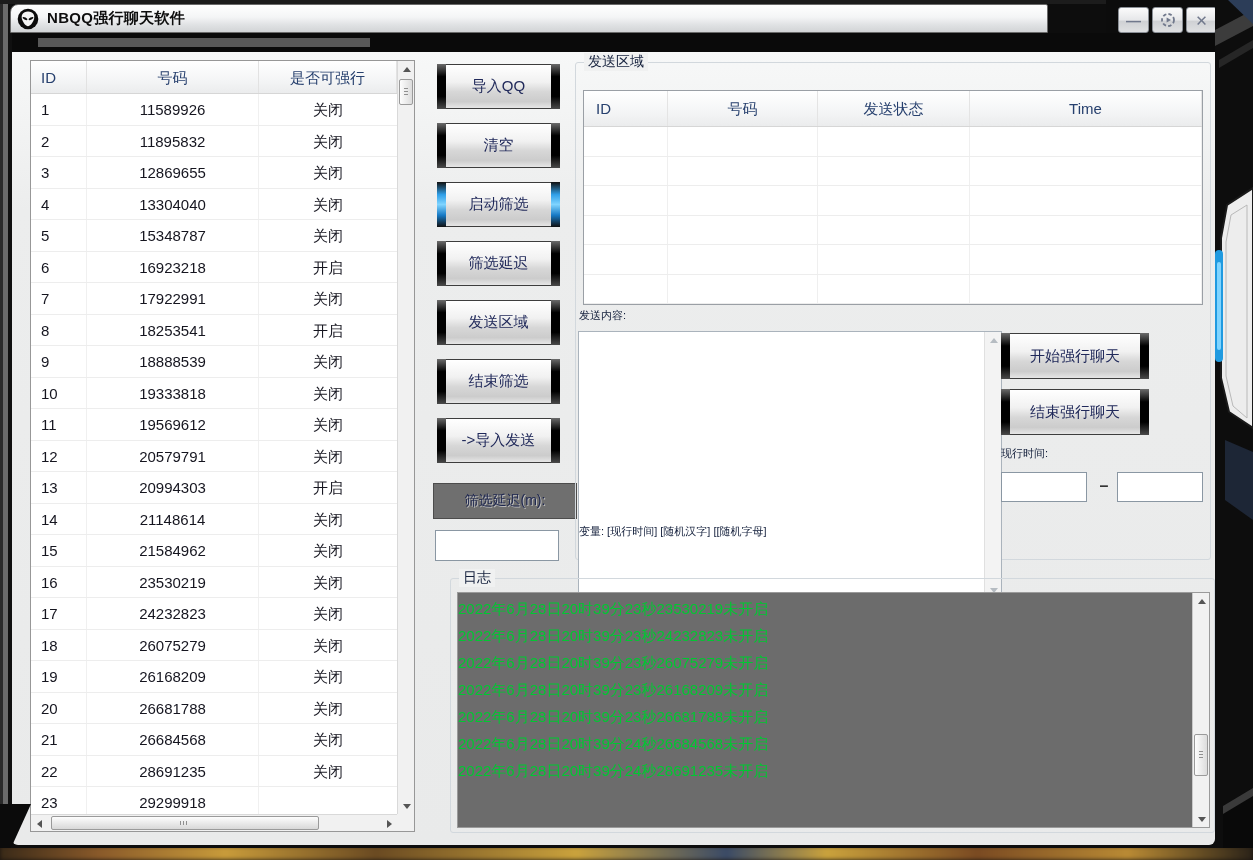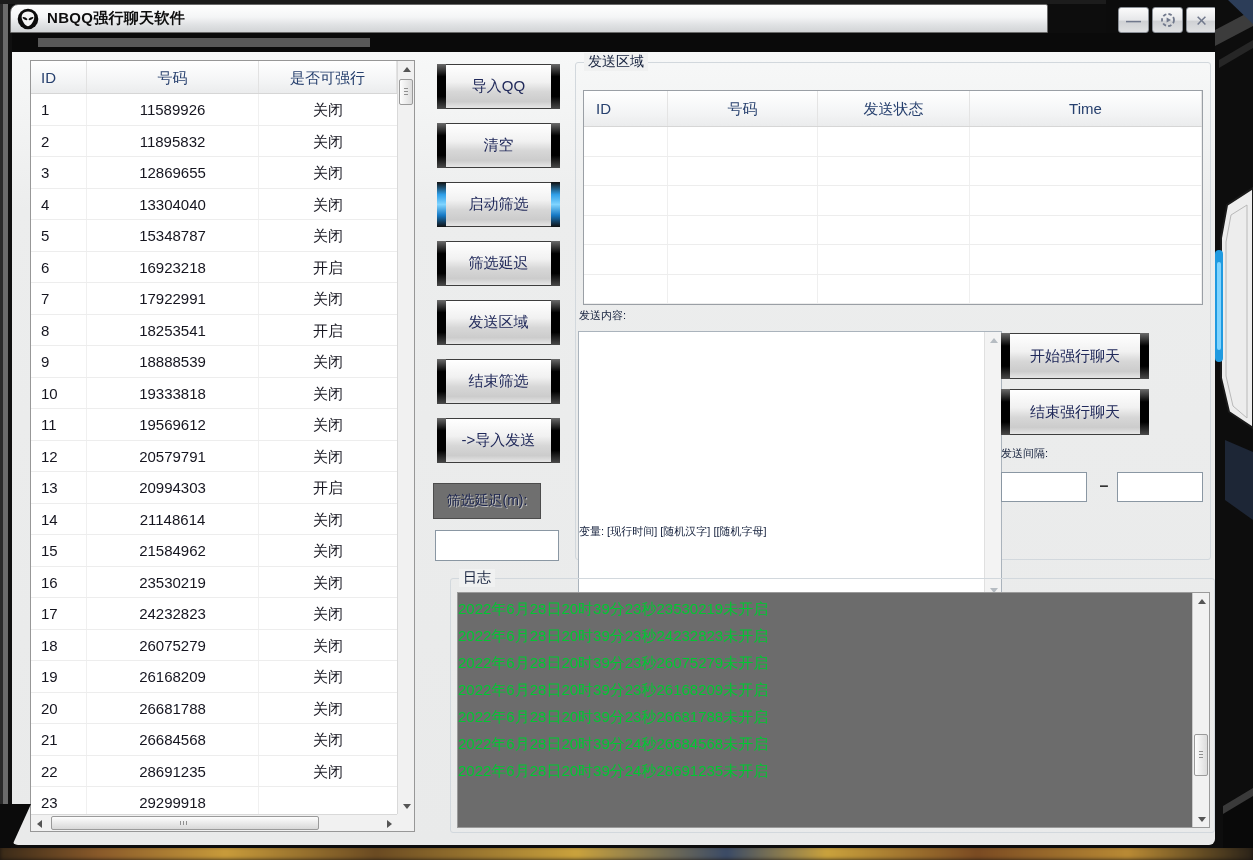--- a/index.html
+++ b/index.html
@@ -90,21 +90,21 @@
     box-shadow:inset 0 1px 0 #ffffff; color:#20295a; font-size:15px; cursor:default; }
   .skin-btn::before,.skin-btn::after { content:""; position:absolute; top:-1px; bottom:-1px; width:9px;
     background:linear-gradient(180deg,#6b6b6b 0%,#000 28%,#000 72%,#4a4a4a 100%); }
   .skin-btn::before { left:-1px; } .skin-btn::after { right:-1px; }
   .skin-btn.active::before,.skin-btn.active::after {
     background:linear-gradient(180deg,#101010 0%,#2f9fe8 28%,#7fd4ff 50%,#1679c4 74%,#101010 100%); }
 
   .filter-col { position:absolute; left:437px; top:64px; width:123px;
     display:flex; flex-direction:column; gap:14px; }
 
-  .delay-label { position:absolute; left:433px; top:483px; width:108px; height:36px;
+  .delay-label { position:absolute; left:433px; top:483px; width:144px; height:36px;
     background:#6f6f6f; border:1px solid #4c4c4c; display:flex; align-items:center; justify-content:center;
     color:#1d2650; font-size:14px; text-shadow:1px 1px 0 #bdbdbd; }
   .text-input { position:absolute; background:#fff; border:1px solid #8a97a3; font-size:14px;
     padding:0 4px; color:#222; }
   .delay-input { left:435px; top:530px; width:124px; height:31px; }
 
   
   .send-group { left:575px; top:62px; width:636px; height:498px; }
   .content-label,.interval-label,.vars-line { position:absolute; font-size:11px; color:#14203c; }
   .content-label { left:579px; top:308px; }
@@ -416,21 +416,21 @@
         </div>
       <div class="sb-btn" style="bottom:0;">
           <span class="tri-down"></span>
         </div>
     </div>
   </div>
 
   <div class="skin-btn chat-btn btn-start-chat">开始强行聊天</div>
   <div class="skin-btn chat-btn btn-end-chat">结束强行聊天</div>
 
-  <div class="interval-label">发送间隔:</div>
+  <div class="interval-label">现行时间:</div>
   <input class="text-input interval-from" value="" style="">
   <div class="interval-dash">–</div>
   <input class="text-input interval-to" value="" style="">
 
   <div class="vars-line">变量: [现行时间] [随机汉字] [[随机字母]</div>
 
   <div class="groupbox log-group">
     <span class="gb-label">日志</span>
     <div class="log-box">
       <div class="log-lines">

